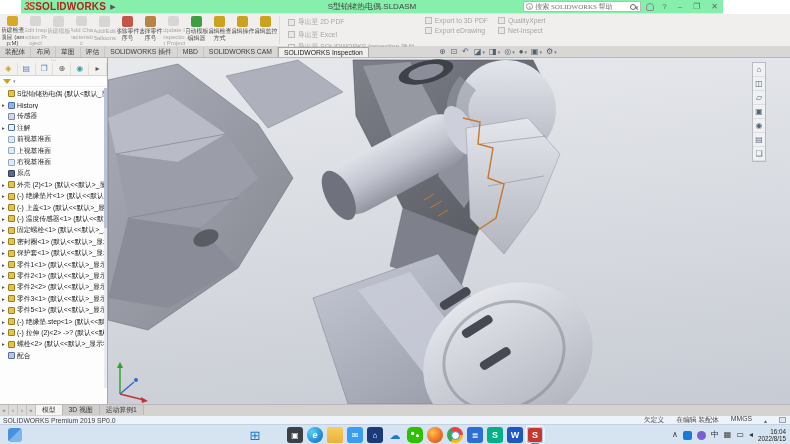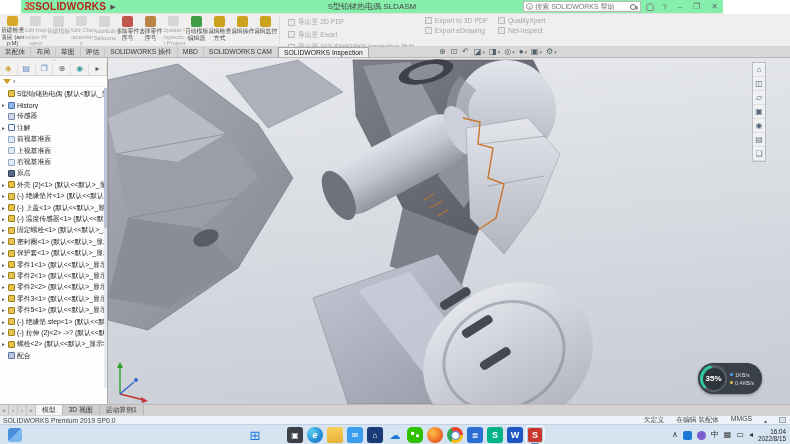--- a/index.html
+++ b/index.html
@@ -12,21 +12,21 @@
   .logo { display:flex; align-items:center; margin-left:3px; }
   .logo .l3s { color:#d3362b; font-weight:bold; font-style:italic; font-size:10px; letter-spacing:-1px; }
   .logo .lbrand { color:#b1241b; font-weight:bold; font-size:10px; margin-left:1px; letter-spacing:.2px; }
   .logo-arrow { color:#555; font-size:7px; margin:0 6px 0 4px; }
   .qb { display:flex; align-items:center; gap:5px; margin-left:40px; }
   .qb-ic { font-size:9px; color:#5a6b75; line-height:10px; }
   .doc-title { position:absolute; left:0; right:0; top:0; height:14px; text-align:center; line-height:14px; font-size:8px; color:#444; pointer-events:none; }
   .tb-right { position:absolute; right:2px; top:1px; display:flex; align-items:center; gap:5px; }
   .searchbox { display:flex; align-items:center; border:1px solid #b9b9b9; background:#fff; height:11px; padding:0 2px; width:118px; }
   .searchbox .swdot { width:7px; height:7px; border-radius:50%; border:1px solid #999; color:#999; font-size:5px; line-height:6px; text-align:center; margin-right:2px; }
-  .searchbox input { border:none; outline:none; flex:1; font-size:7px; color:#777; background:transparent; width:70px; font-family:Liberation Sans, sans-serif; }
+  .searchbox input { border:none; outline:none; flex:1; font-size:7px; color:#777; background:transparent; width:70px; font-family:Liberation Serif, serif; }
   .mag { position:relative; width:6px; height:6px; border:1.2px solid #6a6a6a; border-radius:50%; display:inline-block; }
   .mag::after { content:""; position:absolute; width:3px; height:1.2px; background:#6a6a6a; transform:rotate(45deg); right:-3px; bottom:-1px; }
   .win-ic { color:#666; font-size:8px; padding:0 3px; }
   .user-ic { width:8px; height:8px; border:1px solid #888; border-radius:50% 50% 2px 2px; position:relative; }
 
   
   .ribbon { position:absolute; left:0; top:14px; width:790px; height:33px; background:#f0efee; border-bottom:1px solid #d7d6d5; display:flex; }
   .rb-buttons { display:flex; align-items:flex-start; padding:1px 0 0 1px; }
   .rb-btn { width:22px; margin:0 0.5px; display:flex; flex-direction:column; align-items:center; overflow:hidden; height:31px; }
   .rb-btn .bic { width:11px; height:11px; border-radius:2px; margin:1px 0; background:#b9b9b9; }
@@ -597,35 +597,20 @@
       <div class="taskpane">
         <span class="tp-ic">⌂</span>
           <span class="tp-ic">◫</span>
           <span class="tp-ic">▱</span>
           <span class="tp-ic">▣</span>
           <span class="tp-ic">◉</span>
           <span class="tp-ic">▤</span>
           <span class="tp-ic">❏</span>
       </div>
 
-      <div class="perf-widget">
-        <div class="gauge">
-          <span class="pct">35%</span>
-        </div>
-        <div class="net">
-          <div class="net-row">
-              <span class="dot dot-up"></span>
-              <span>1KB/s</span>
-            </div>
-          <div class="net-row">
-              <span class="dot dot-dn"></span>
-              <span>0.4KB/s</span>
-            </div>
-        </div>
-      </div>
     </div>
   </div>
 
   <div class="doctabs">
     <div style="display:flex;">
       <span class="dnav">«</span>
         <span class="dnav">‹</span>
         <span class="dnav">›</span>
         <span class="dnav">»</span>
     </div>

